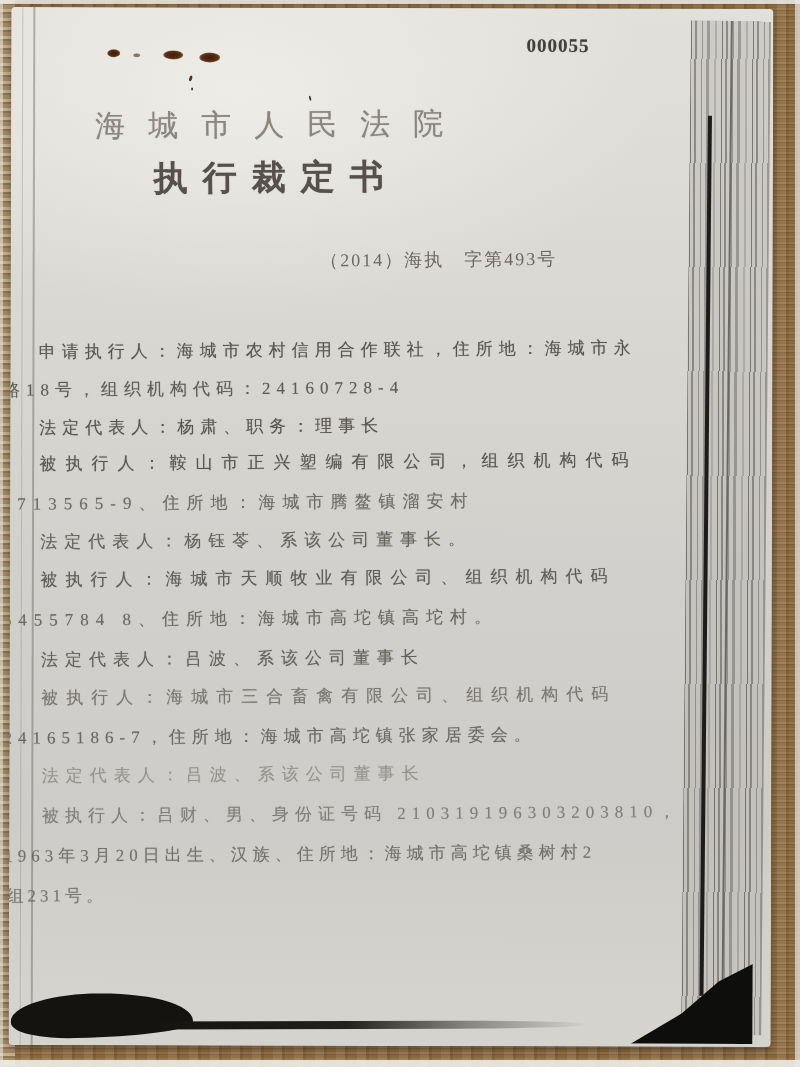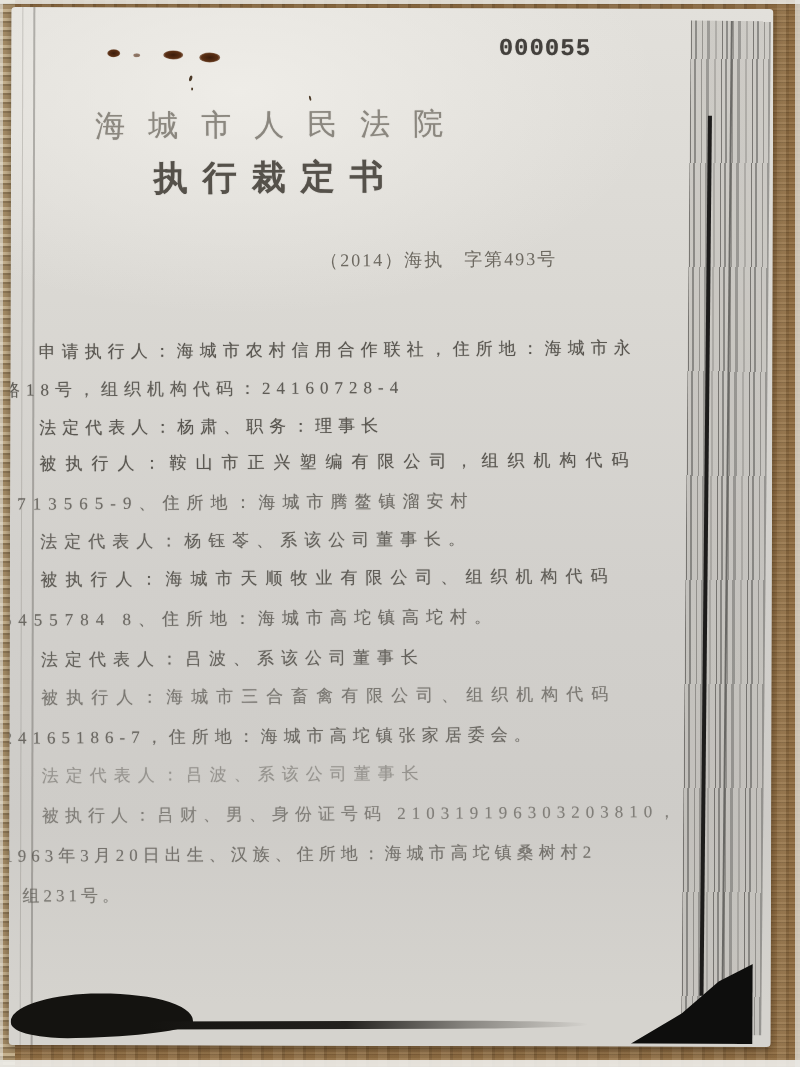--- a/index.html
+++ b/index.html
@@ -85,22 +85,22 @@
   .stain.s3{left:152px;top:43px;width:20px;height:9px;}
   .stain.s4{left:188px;top:45px;width:21px;height:10px;}
   .speck{position:absolute;background:#4c3a28;border-radius:50%;}
   .speck.p1{left:178px;top:68px;width:3px;height:6px;transform:rotate(20deg);}
   .speck.p2{left:180px;top:80px;width:2px;height:3px;}
   .speck.p3{left:298px;top:88px;width:2px;height:5px;transform:rotate(-15deg);}
 
   
   .content{position:absolute;inset:0;transform:rotate(-0.55deg);color:#53504a;}
   .stamp-number{
-    position:absolute;left:492px;top:28px;
-    font-family:Liberation Mono, monospace;font-size:24px;font-weight:bold;
+    position:absolute;left:520px;top:28px;
+    font-family:Liberation Serif, serif;font-size:19px;font-weight:bold;
     color:#43403c;letter-spacing:1px;transform:rotate(0.6deg);
     text-shadow:0 0 1px rgba(67,64,60,0.5);
   }
   .court-name{
     position:absolute;left:88px;top:96px;
     font-size:30px;letter-spacing:23px;color:#8b8press;
     color:#8b877f;white-space:nowrap;
     text-shadow:0 0 1px rgba(139,135,127,0.6);
   }
   .doc-title{
@@ -162,16 +162,16 @@
     <div class="line" style="left:-8px;top:482px;letter-spacing:7px;opacity:.78;">4713565-9、住所地：海城市腾鳌镇溜安村</div>
     <div class="line" style="left:30px;top:520px;letter-spacing:7px;opacity:.85;">法定代表人：杨钰苓、系该公司董事长。</div>
     <div class="line" style="left:30px;top:558px;letter-spacing:8px;opacity:.9;">被执行人：海城市天顺牧业有限公司、组织机构代码</div>
     <div class="line" style="left:-8px;top:598px;letter-spacing:7px;opacity:.8;">6455784 8、住所地：海城市高坨镇高坨村。</div>
     <div class="line" style="left:30px;top:638px;letter-spacing:7px;opacity:.85;">法定代表人：吕波、系该公司董事长</div>
     <div class="line" style="left:30px;top:676px;letter-spacing:8px;opacity:.68;">被执行人：海城市三合畜禽有限公司、组织机构代码</div>
     <div class="line" style="left:-8px;top:716px;letter-spacing:6px;opacity:.8;">24165186-7，住所地：海城市高坨镇张家居委会。</div>
     <div class="line" style="left:30px;top:754px;letter-spacing:7px;opacity:.45;">法定代表人：吕波、系该公司董事长</div>
     <div class="line" style="left:30px;top:794px;letter-spacing:6px;opacity:.62;">被执行人：吕财、男、身份证号码 210319196303203810，</div>
     <div class="line" style="left:-8px;top:834px;letter-spacing:5px;opacity:.72;">1963年3月20日出生、汉族、住所地：海城市高坨镇桑树村2</div>
-    <div class="line" style="left:-6px;top:874px;letter-spacing:4px;opacity:.68;margin-left:16px;">组231号。</div>
+    <div class="line" style="left:-6px;top:874px;letter-spacing:4px;opacity:.68;">组231号。</div>
   </div>
 
 </div>
 
 </body></html>

